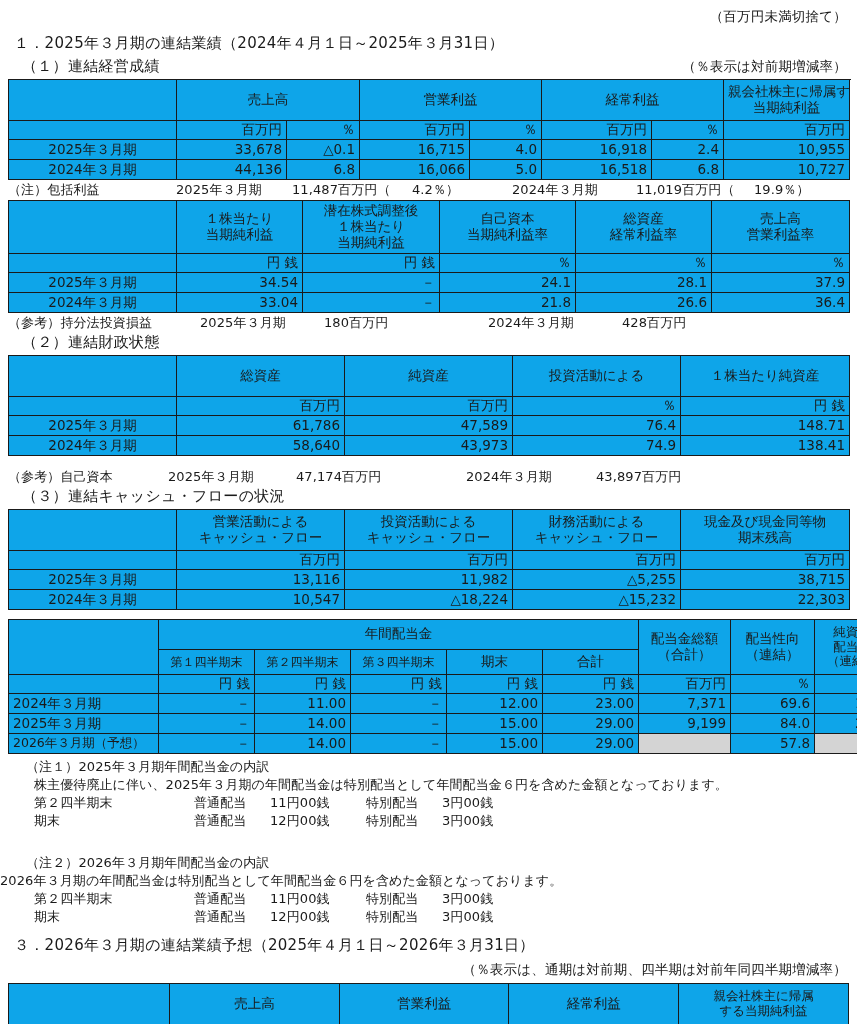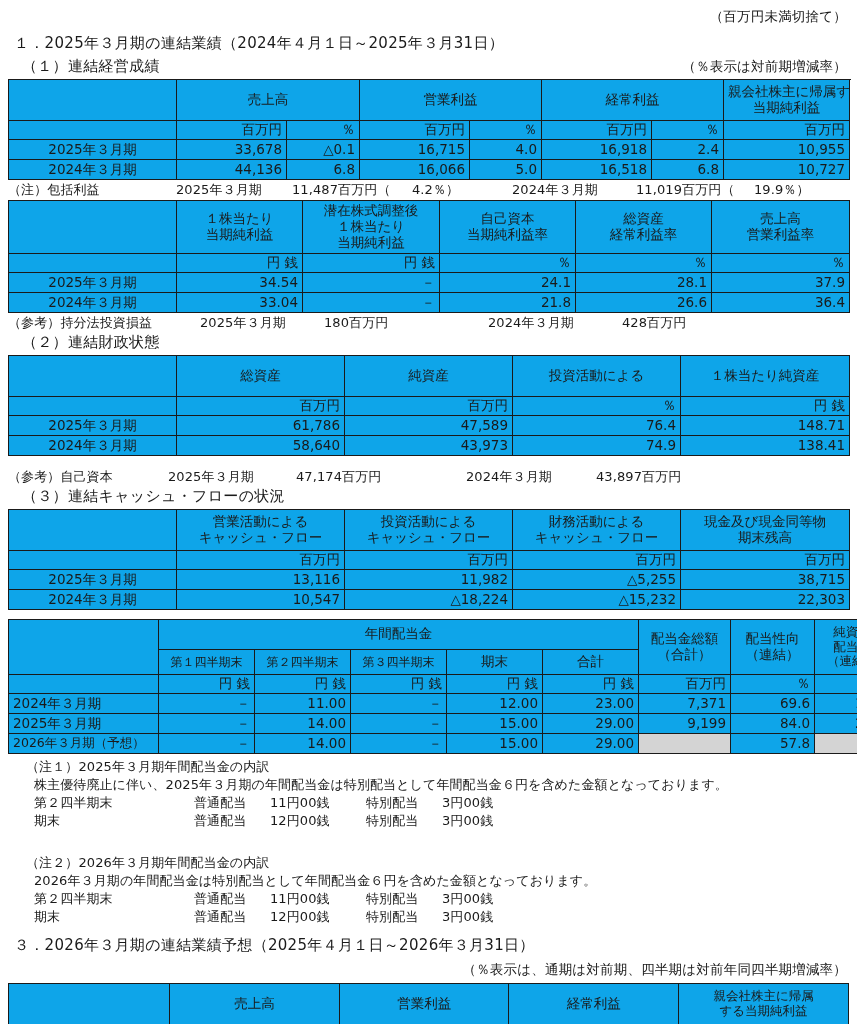--- a/index.html
+++ b/index.html
@@ -445,21 +445,21 @@
     <span>3円00銭</span>
   </div>
   <div class="note-line" style="padding-left:34px; display:flex;">
     <span style="width:160px; display:inline-block;">期末</span>
     <span style="width:76px; display:inline-block;">普通配当</span>
     <span style="width:96px; display:inline-block;">12円00銭</span>
     <span style="width:76px; display:inline-block;">特別配当</span>
     <span>3円00銭</span>
   </div>
   <div class="note-line" style="padding-left:26px;margin-top:24px;">（注２）2026年３月期年間配当金の内訳</div>
-  <div class="note-line" style="padding-left:34px;">2026年３月期の年間配当金は特別配当として年間配当金６円を含めた金額となっております。</div>
+  <div class="note-line" style="">2026年３月期の年間配当金は特別配当として年間配当金６円を含めた金額となっております。</div>
   <div class="note-line" style="padding-left:34px; display:flex;">
     <span style="width:160px; display:inline-block;">第２四半期末</span>
     <span style="width:76px; display:inline-block;">普通配当</span>
     <span style="width:96px; display:inline-block;">11円00銭</span>
     <span style="width:76px; display:inline-block;">特別配当</span>
     <span>3円00銭</span>
   </div>
   <div class="note-line" style="padding-left:34px; display:flex;">
     <span style="width:160px; display:inline-block;">期末</span>
     <span style="width:76px; display:inline-block;">普通配当</span>

